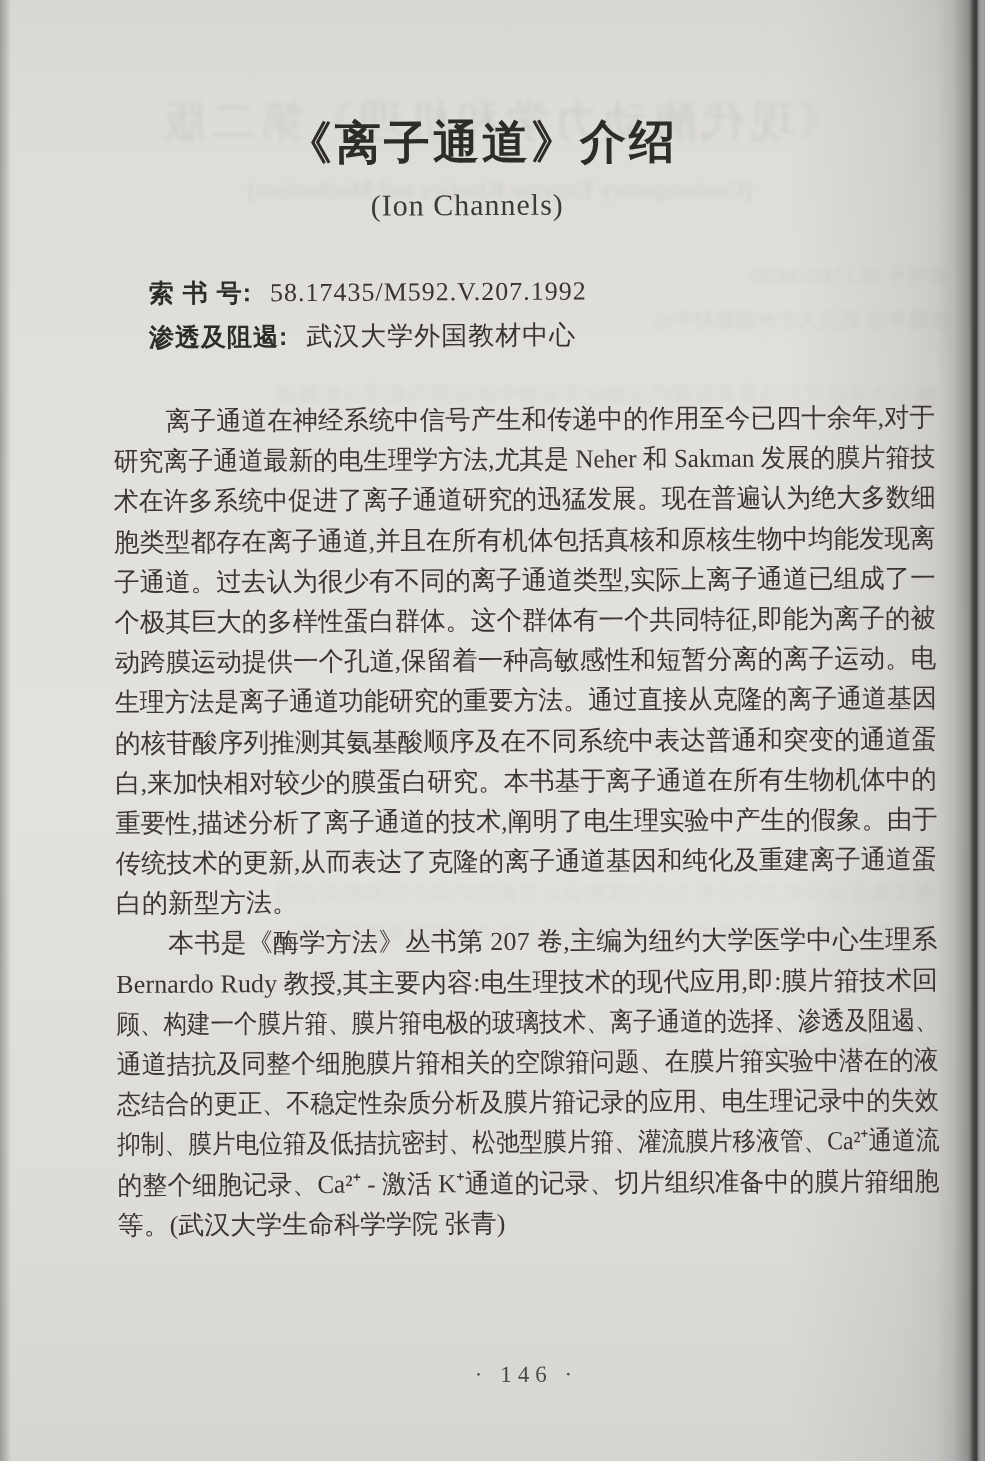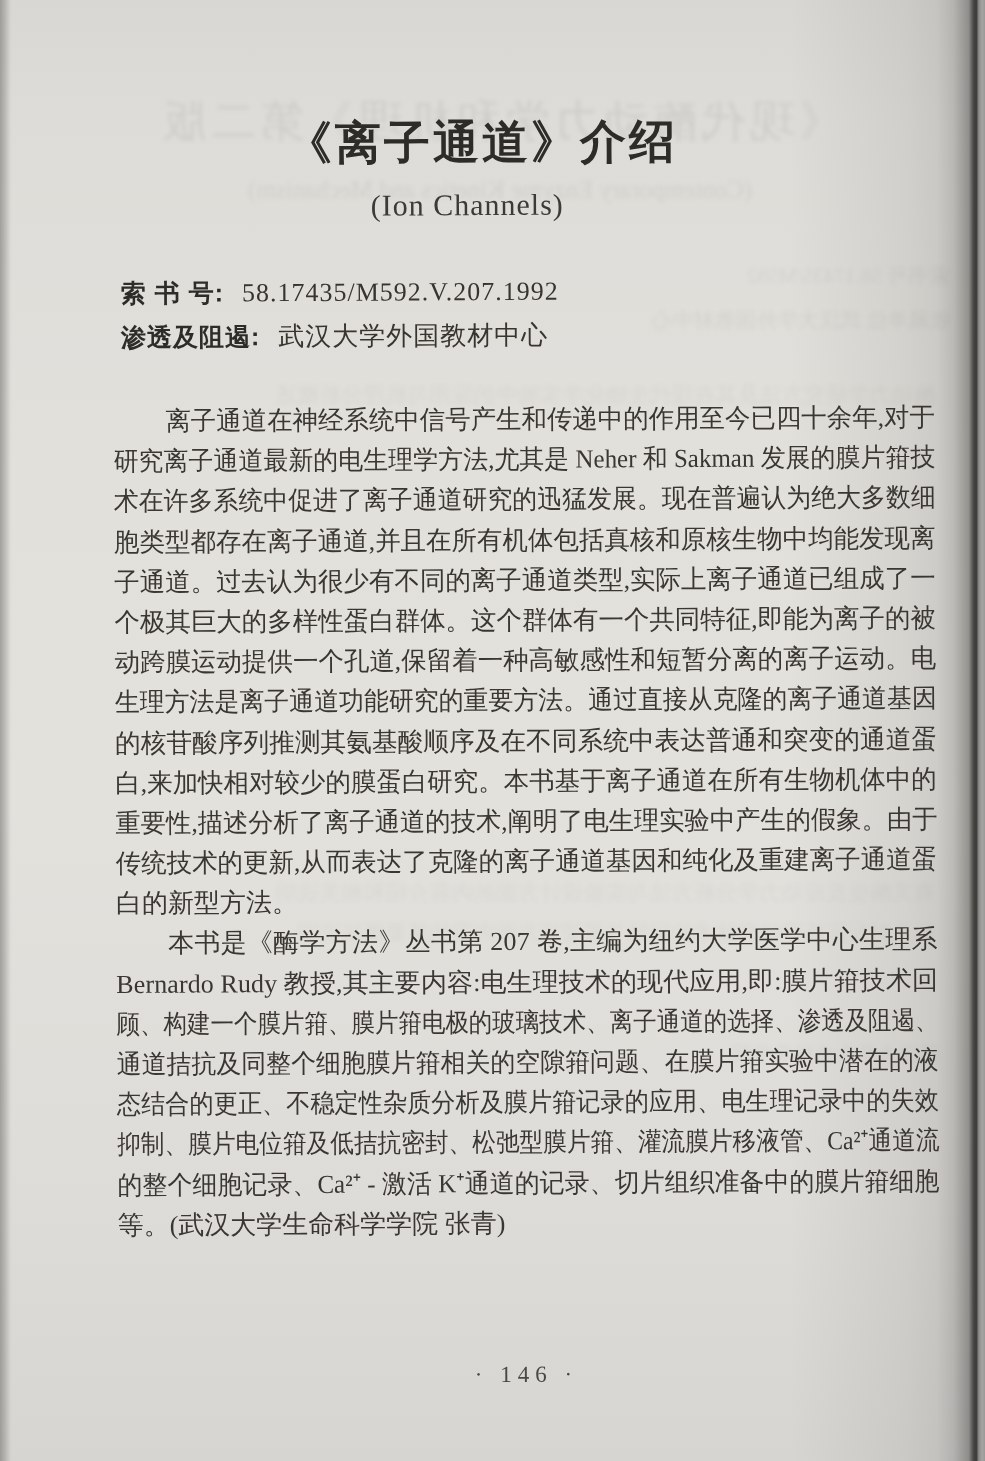--- a/index.html
+++ b/index.html
@@ -56,21 +56,21 @@
     color:#2e2c29;margin:0;
   }
   .subtitle{
     position:absolute;top:188px;left:0;width:940px;
     text-align:center;font-size:30px;letter-spacing:1px;color:#3d3b37;
   }
   .catalog{position:absolute;top:272px;left:123px;}
   .cat-row{height:44px;line-height:38px;white-space:nowrap;}
   .cat-label{
     font-family:"Liberation Sans", sans-serif;font-weight:700;
-    font-size:25px;color:#2e2c29;letter-spacing:1px;
+    font-size:25px;color:#2e2c29;letter-spacing:1px;margin-left:28px;
   }
   .cat-value{font-size:26px;color:#38352f;margin-left:14px;letter-spacing:1px;}
 
   .body-text{position:absolute;top:400px;left:115px;width:822px;}
   .line{height:40.2px;line-height:40.2px;font-size:26px;color:#3a3733;overflow:visible;white-space:nowrap;}
   .line.indent{padding-left:52px;}
   .line .lt{display:inline-block;white-space:nowrap;transform-origin:0 50%;}
 
   .page-number{
     position:absolute;top:1362px;left:112px;width:822px;

